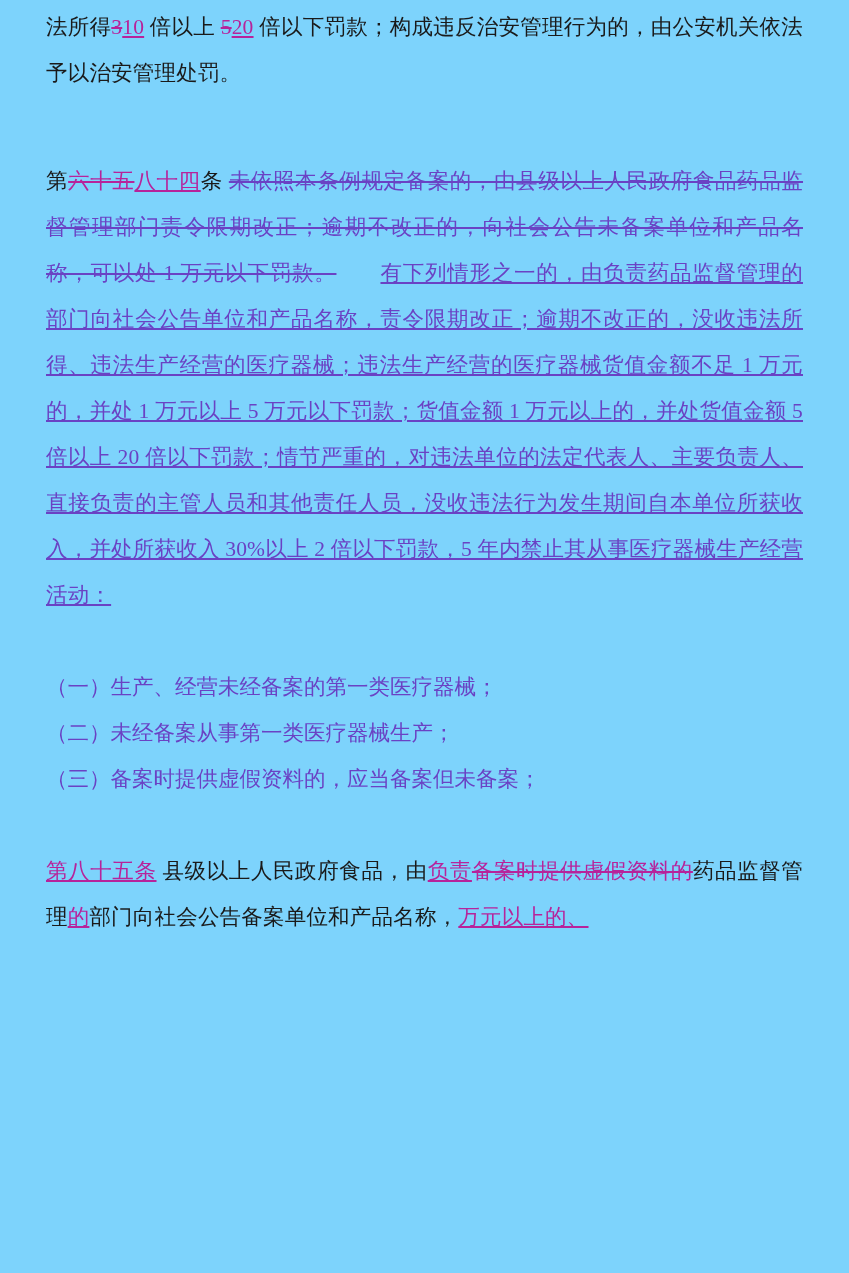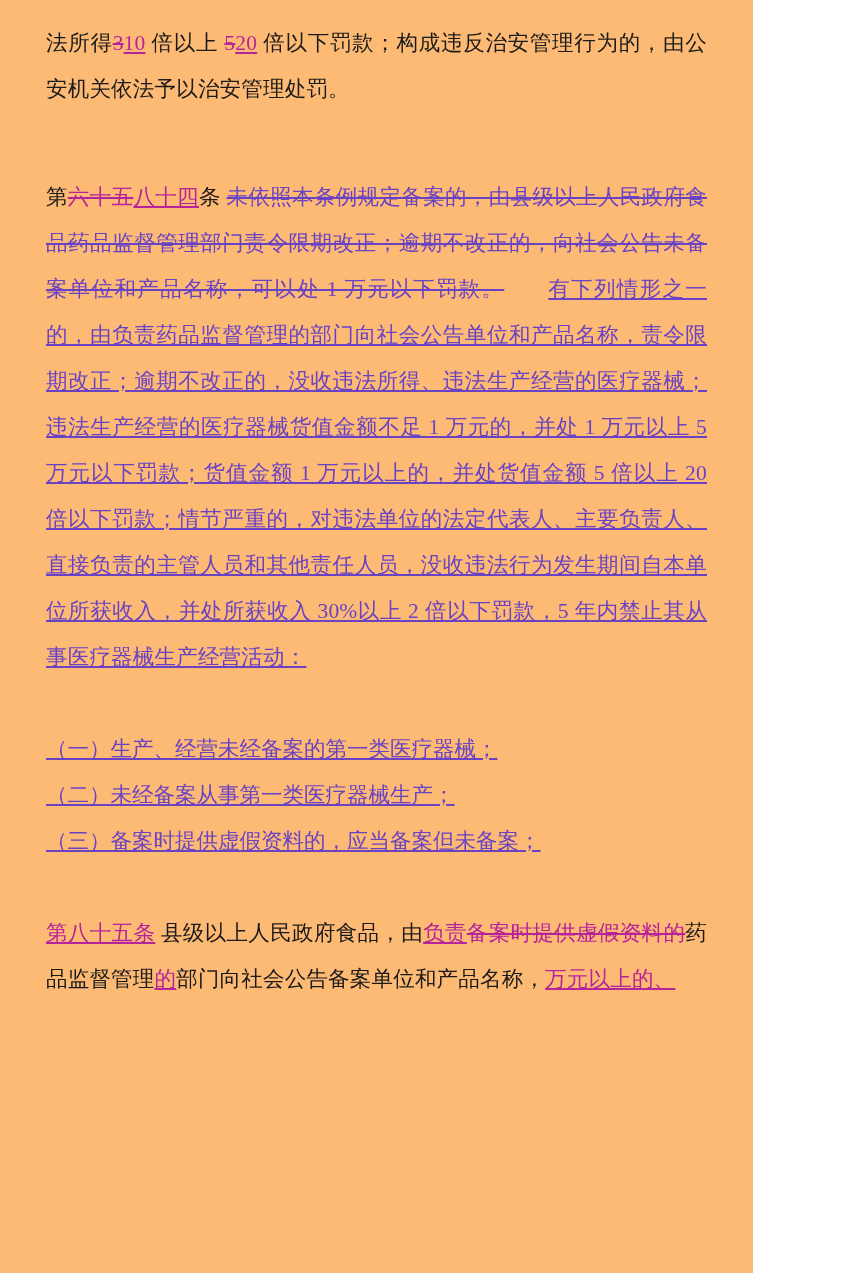--- a/index.html
+++ b/index.html
@@ -6,25 +6,25 @@
     margin: 0;
     padding: 0;
     background: #ffffff;
   }
   body {
     width: 849px;
     min-height: 1273px;
     font-family: "Liberation Serif", "DejaVu Serif", serif;
   }
   .page {
-    width: 753px;
+    width: 849px;
     min-height: 1273px;
     box-sizing: border-box;
-    padding: 20px 46px 10px 46px;
-    background: #fdba74;
+    padding: 4px 46px 10px 46px;
+    background: #7dd3fc;
     position: relative;
   }
   .para {
     font-size: 21.5px;
     line-height: 46px;
     text-align: justify;
     text-justify: inter-ideograph;
     margin: 0;
     letter-spacing: 0.2px;
   }
@@ -37,21 +37,20 @@
   .ins-mag { color: #b7239b; text-decoration: underline; }
   .del-mag { color: #b7239b; text-decoration: line-through; }
   .ins-pur { color: #6a42c4; text-decoration: underline; margin-left: 44px; }
   .del-pur { color: #6a42c4; text-decoration: line-through; }
 
   .item {
     font-size: 21.5px;
     line-height: 46px;
     margin: 0;
     color: #6a42c4;
-    text-decoration: underline;
   }
   .num { font-family: "Liberation Serif", serif; }
 </style>
 </head>
 <body>
 
 <div class="page">
 
   <p class="para">
     <span class="black">法所得</span><span class="del-mag num">3</span><span class="ins-mag num">10</span><span class="black"> 倍以上 </span><span class="del-mag num">5</span><span class="ins-mag num">20</span><span class="black"> 倍以下罚款；构成违反治安管理行为的，由公安机关依法予以治安管理处罚。</span>

